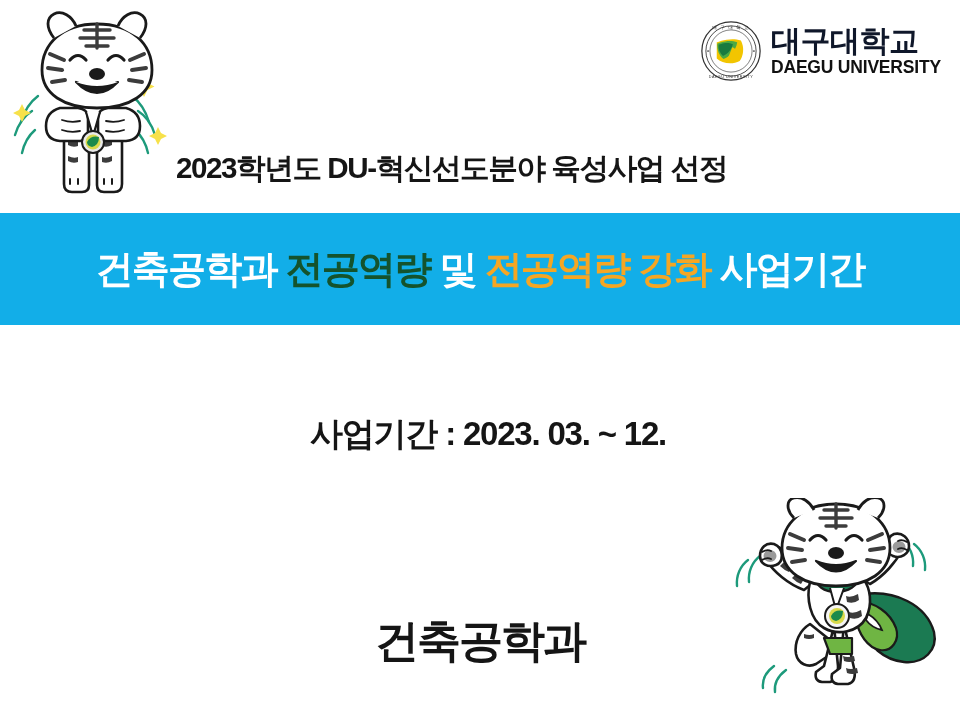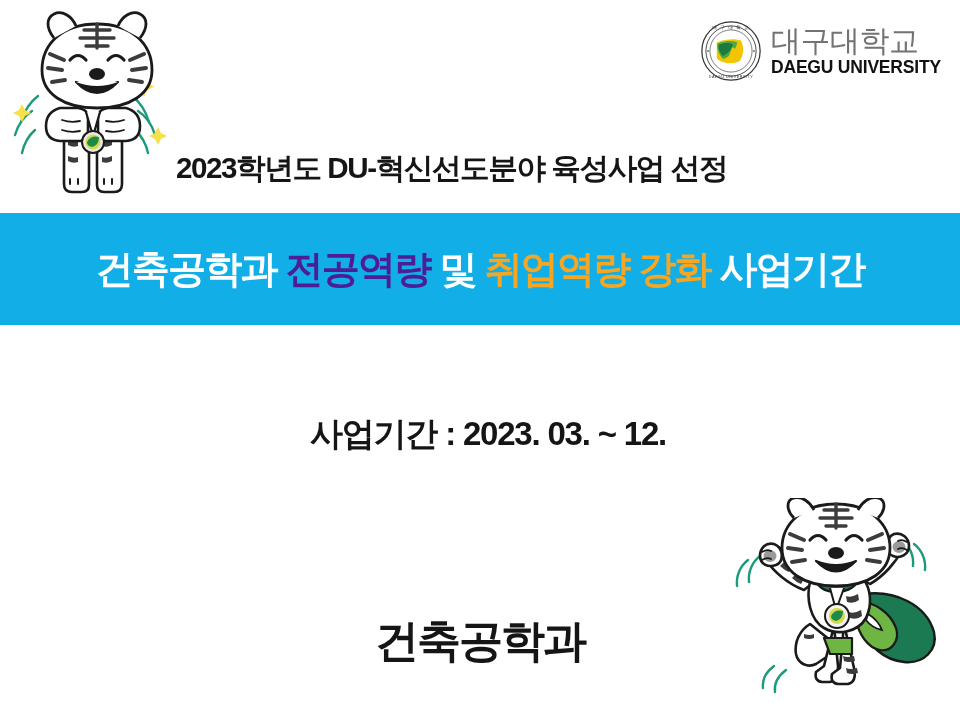--- a/index.html
+++ b/index.html
@@ -32,23 +32,23 @@
   }
   .univ-emblem { width: 62px; height: 62px; flex: 0 0 auto; }
   .univ-wordmark {
     display: flex;
     flex-direction: column;
     justify-content: center;
     line-height: 1;
   }
   .univ-kr {
     font-size: 30px;
-    font-weight: normal;
+    font-weight: bold;
     letter-spacing: -0.5px;
-    color: #737373;
+    color: #0f172a;
     white-space: nowrap;
   }
   .univ-en {
     font-size: 17.5px;
     font-weight: bold;
     letter-spacing: -0.2px;
     color: #111111;
     margin-top: 3px;
     white-space: nowrap;
   }
@@ -100,21 +100,21 @@
     justify-content: center;
   }
   .banner-text {
     font-size: 38px;
     font-weight: bold;
     letter-spacing: -1.8px;
     white-space: nowrap;
     line-height: 1;
   }
   .banner-text .w { color: #ffffff; }
-  .banner-text .y { color: #4c1d95; margin-top: 32px; }
+  .banner-text .y { color: #14532d; margin-top: 32px; }
   .banner-text .o { color: #F5A623; }
   .banner-text .sp { display: inline-block; width: 9px; }
 
   
   .period {
     position: absolute;
     left: 8px;
     top: 412px;
     width: 960px;
     text-align: center;
@@ -251,21 +251,21 @@
     <ellipse cx="95" cy="66" rx="8" ry="6" fill="#1A1A1A"></ellipse>
 
     <path d="M74 74 Q95 96 116 74 Q95 82 74 74 Z" fill="#1A1A1A" stroke="#1A1A1A" stroke-width="2.2" stroke-linejoin="round"></path>
     <path d="M74 74 Q95 82 116 74" fill="#ffffff" stroke="none"></path>
   </svg>
 
   <div class="eyebrow">2023학년도 DU-혁신선도분야 육성사업 선정</div>
 
   <div class="banner">
     <div class="banner-text">
-      <span class="w">건축공학과</span><span class="sp"></span><span class="y">전공역량</span><span class="sp"></span><span class="w">및</span><span class="sp"></span><span class="o">취업역량 강화</span><span class="sp"></span><span class="w">사업기간</span>
+      <span class="w">건축공학과</span><span class="sp"></span><span class="y">전공역량</span><span class="sp"></span><span class="w">및</span><span class="sp"></span><span class="o">전공역량 강화</span><span class="sp"></span><span class="w">사업기간</span>
     </div>
   </div>
 
   <div class="period">사업기간 : 2023. 03. ~ 12.</div>
 
   <div class="dept">건축공학과</div>
 
   <svg class="mascot-bottom" viewBox="0 0 238 214">
 
     <g stroke="#1D9A7B" stroke-width="2.4" fill="none" stroke-linecap="round">

